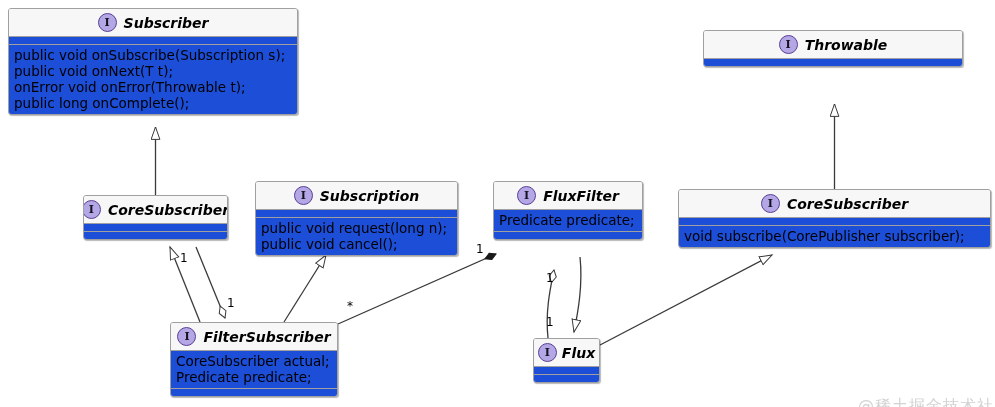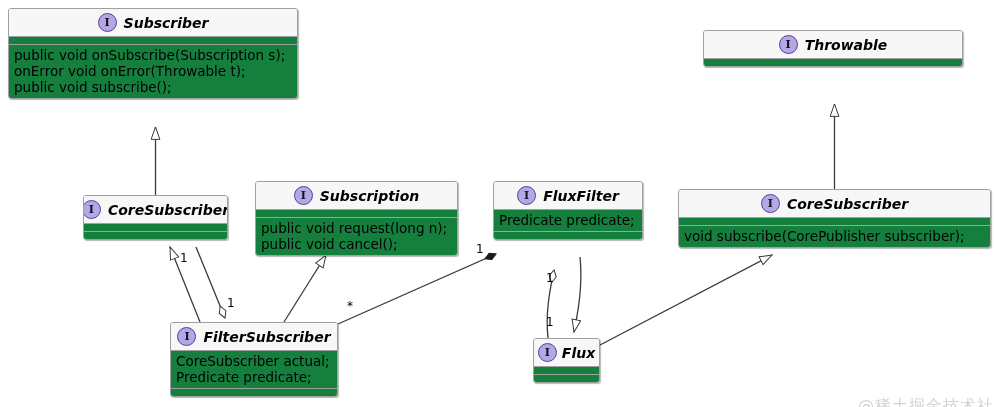--- a/index.html
+++ b/index.html
@@ -60,21 +60,21 @@
     justify-content: center;
     font-family: "DejaVu Serif", serif;
     font-weight: bold;
     font-size: 11px;
     line-height: 1;
     color: #16121F;
     flex: none;
   }
   .uml-compartment {
     border-bottom: 1px solid #A0A0A0;
-    background: #15803d;
+    background: #1d4ed8;
     padding: 2px 5px 3px 5px;
   }
   .uml-compartment:last-child {
     border-bottom: none;
   }
   .uml-compartment.empty {
     height: 7px;
     padding: 0;
   }
   .uml-line {
@@ -137,22 +137,23 @@
   </svg>
 
   <div class="uml-class" style="left:8px; top:8px; width:290px;">
     <div class="uml-header">
       <span class="iface-icon">I</span>
       <span class="uml-title">Subscriber</span>
     </div>
     <div class="uml-compartment empty"></div>
     <div class="uml-compartment">
       <div class="uml-line">public void onSubscribe(Subscription s);</div>
+      <div class="uml-line">public void onNext(T t);</div>
       <div class="uml-line">onError void onError(Throwable t);</div>
-      <div class="uml-line">public void subscribe();</div>
+      <div class="uml-line">public long onComplete();</div>
     </div>
   </div>
 
   <div class="uml-class" style="left:703px; top:30px; width:260px;">
     <div class="uml-header">
       <span class="iface-icon">I</span>
       <span class="uml-title">Throwable</span>
     </div>
     <div class="uml-compartment empty"></div>
   </div>

